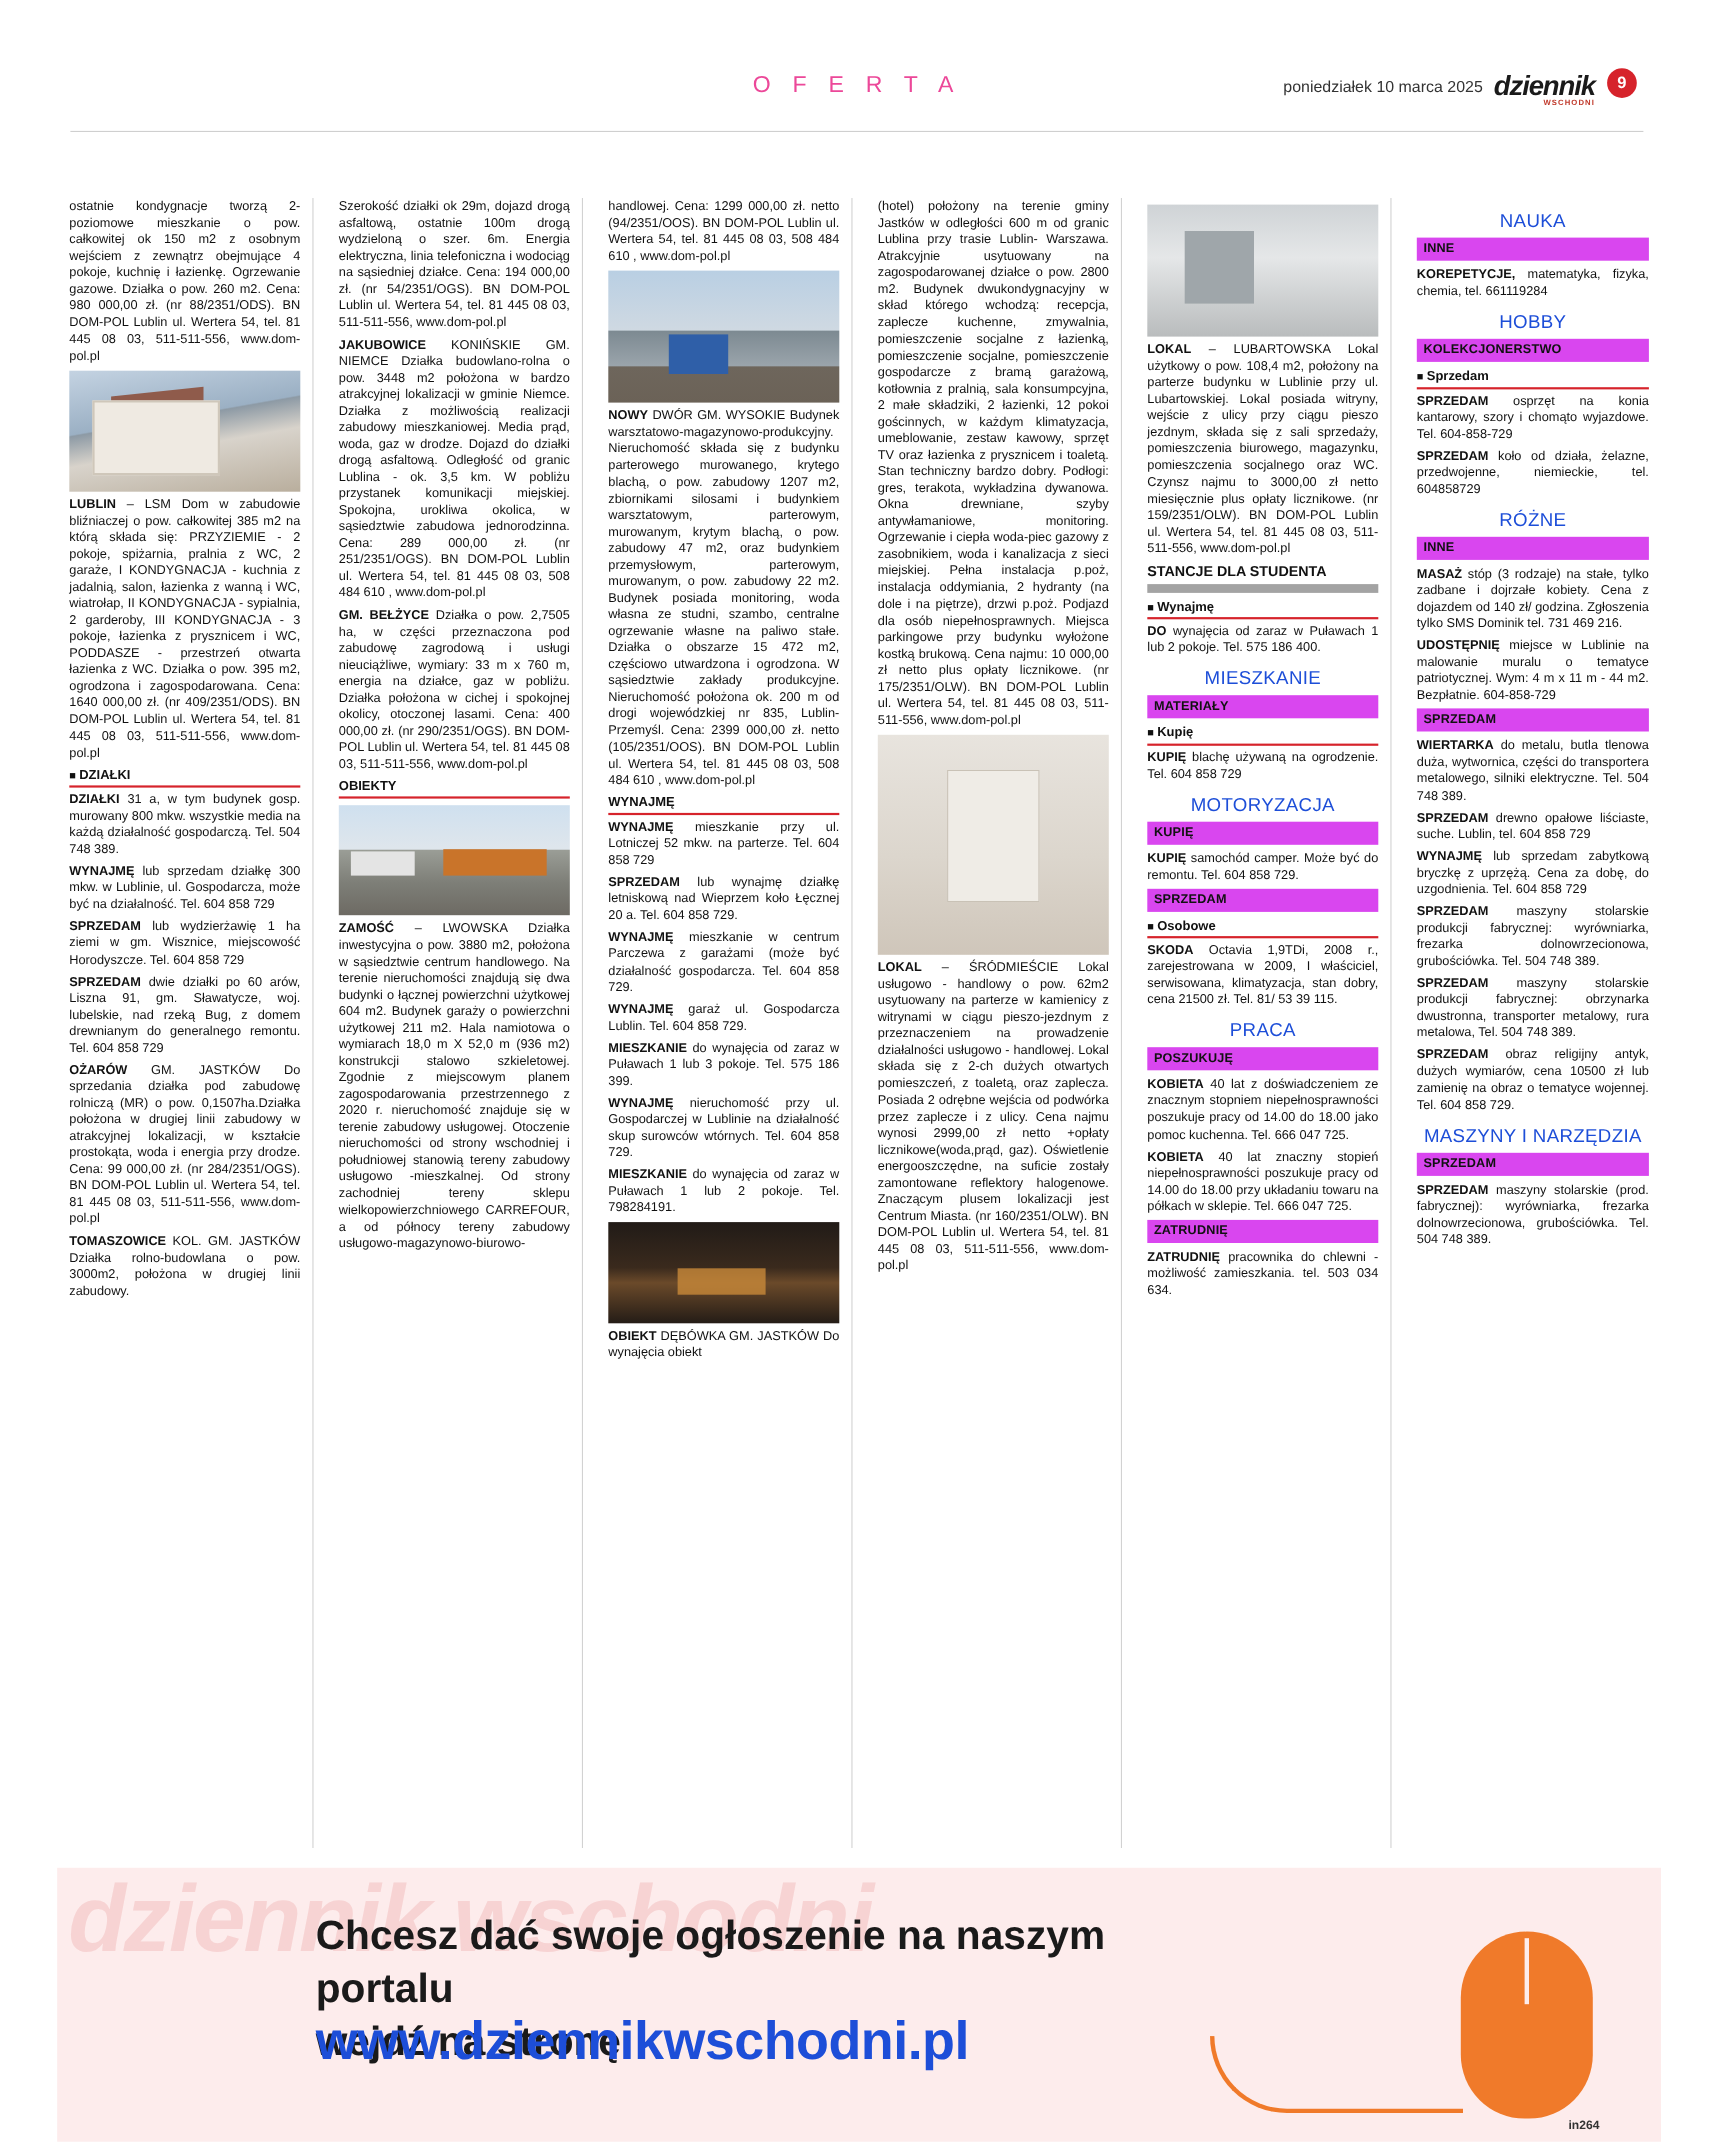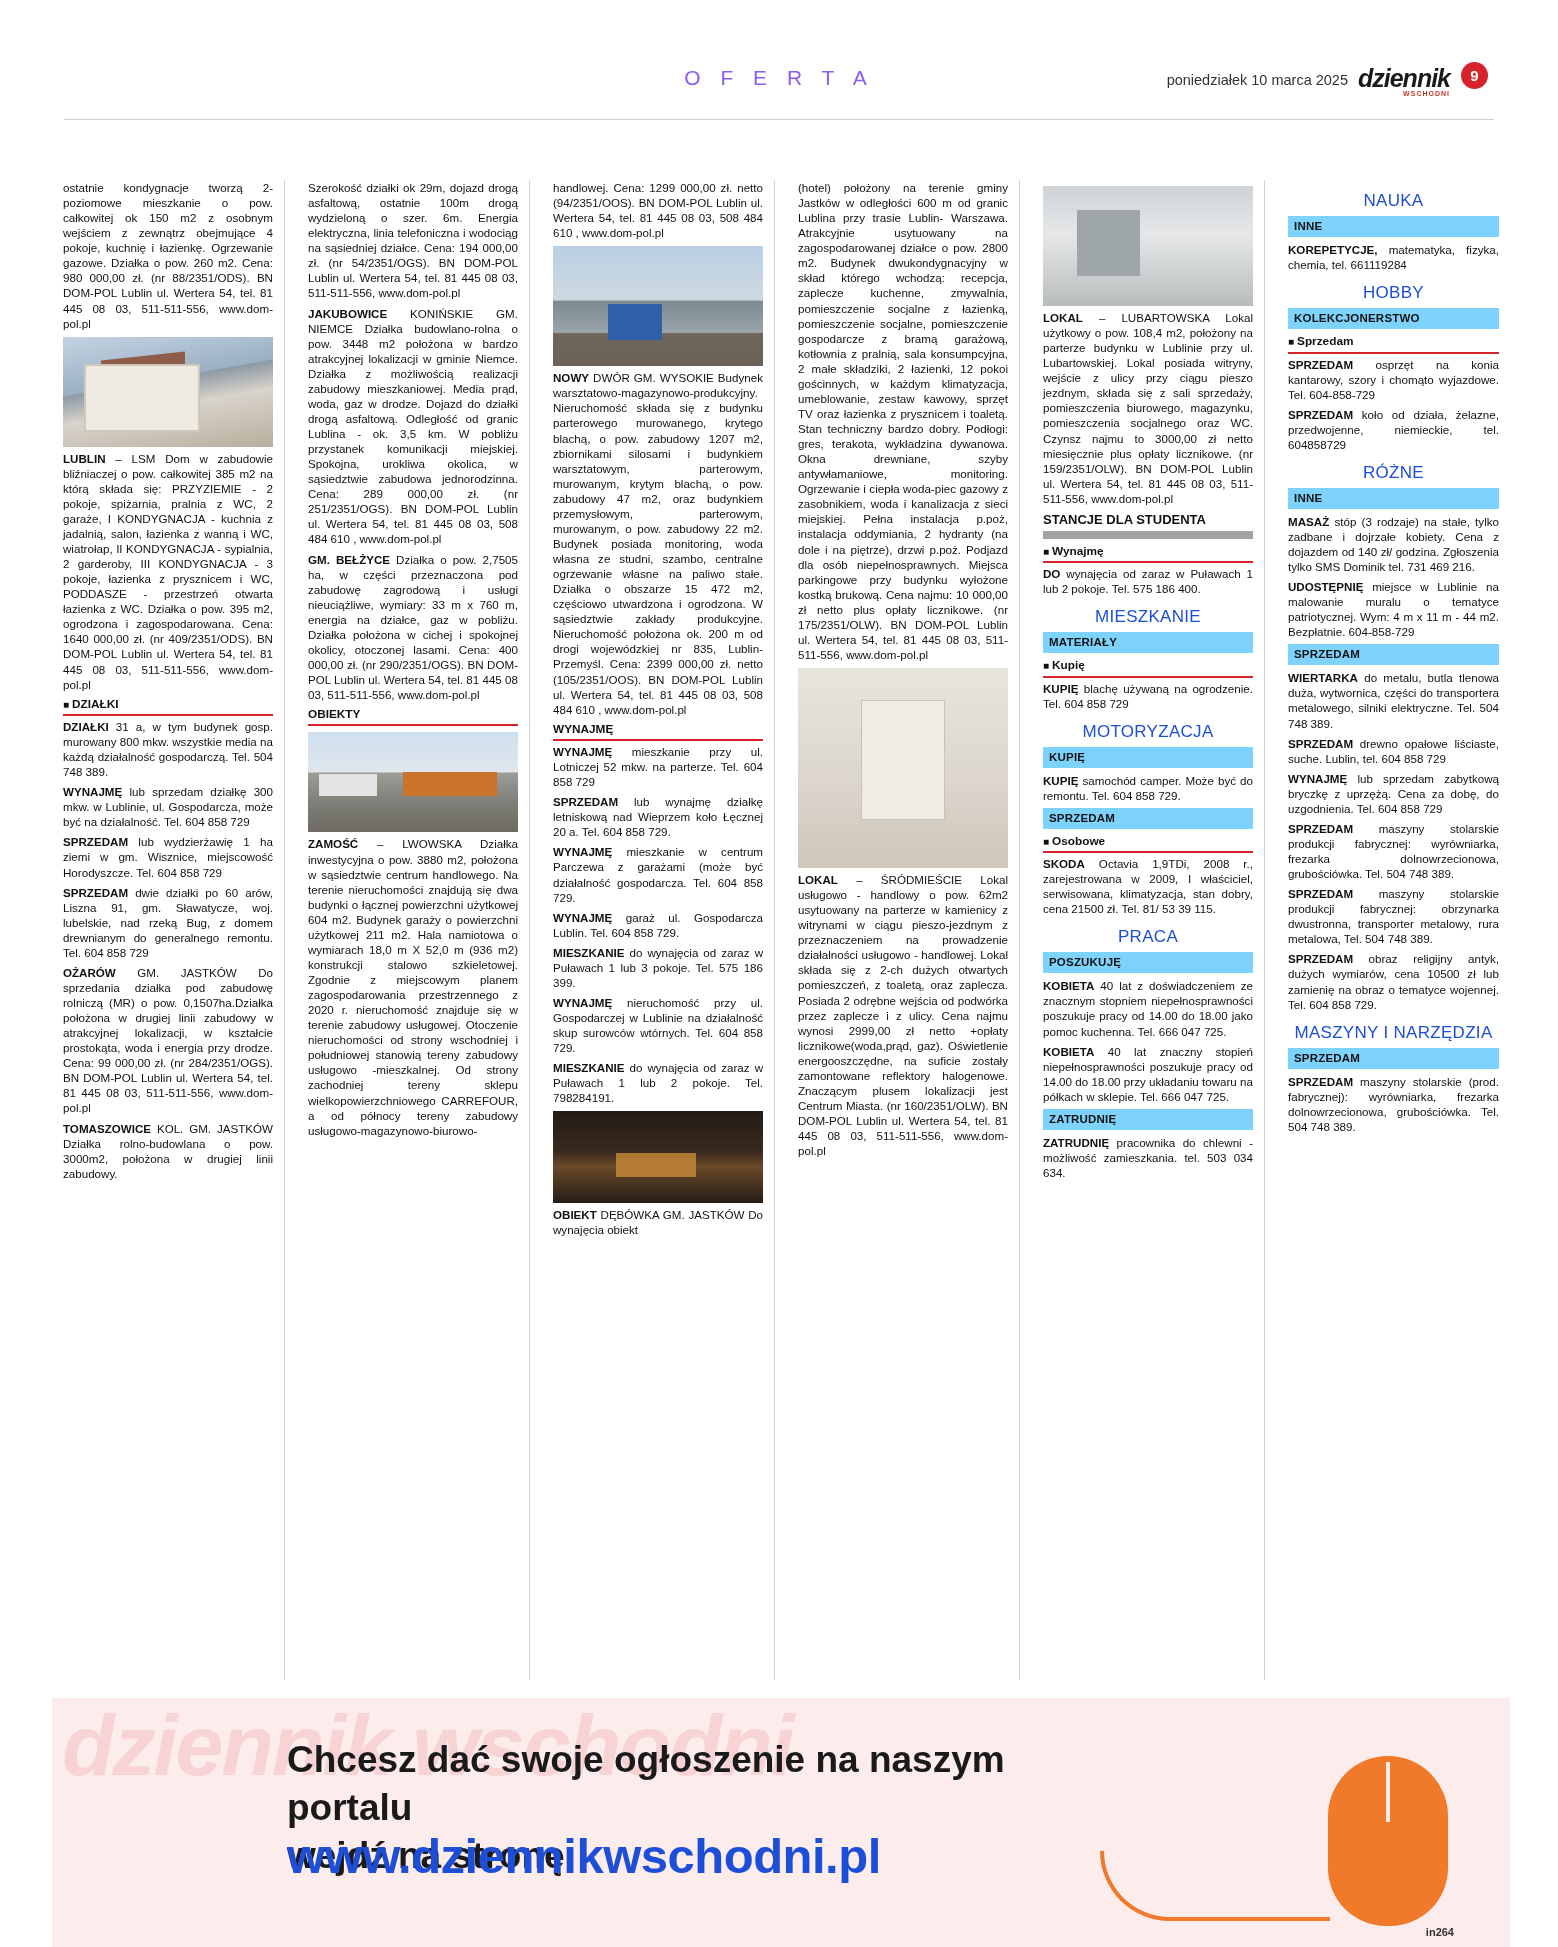--- a/index.html
+++ b/index.html
@@ -21,21 +21,21 @@
     height:62px;
     margin:58px 64px 0 64px;
     border-bottom:1px solid #cfcfcf;
   }
   .oferta {
     position:absolute;
     left:50%; transform:translateX(-50%);
     top:8px;
     font-size:21px;
     letter-spacing:7px;
-    color:#8b5cf6;
+    color:#ec4899;
     font-weight:400;
   }
   .dateline {
     position:absolute;
     right:146px; top:14px;
     font-size:14.5px;
     color:#333;
     padding-left:15px;
   }
   .brand {
@@ -120,21 +120,21 @@
   
   .redhead {
     color:#1d4ed8;
     font-weight:normal;
     font-size:17px;
     text-align:center;
     margin:10px 0 4px 0;
     letter-spacing:.3px;
   }
   .greybar {
-    background:#7dd3fc;
+    background:#d946ef;
     font-weight:bold;
     font-size:11.5px;
     padding:3px 6px;
     margin:3px 0 5px 0;
     letter-spacing:.2px;
   }
   .subhead {
     font-weight:bold;
     font-size:11.8px;
     margin:5px 0 3px 0;

